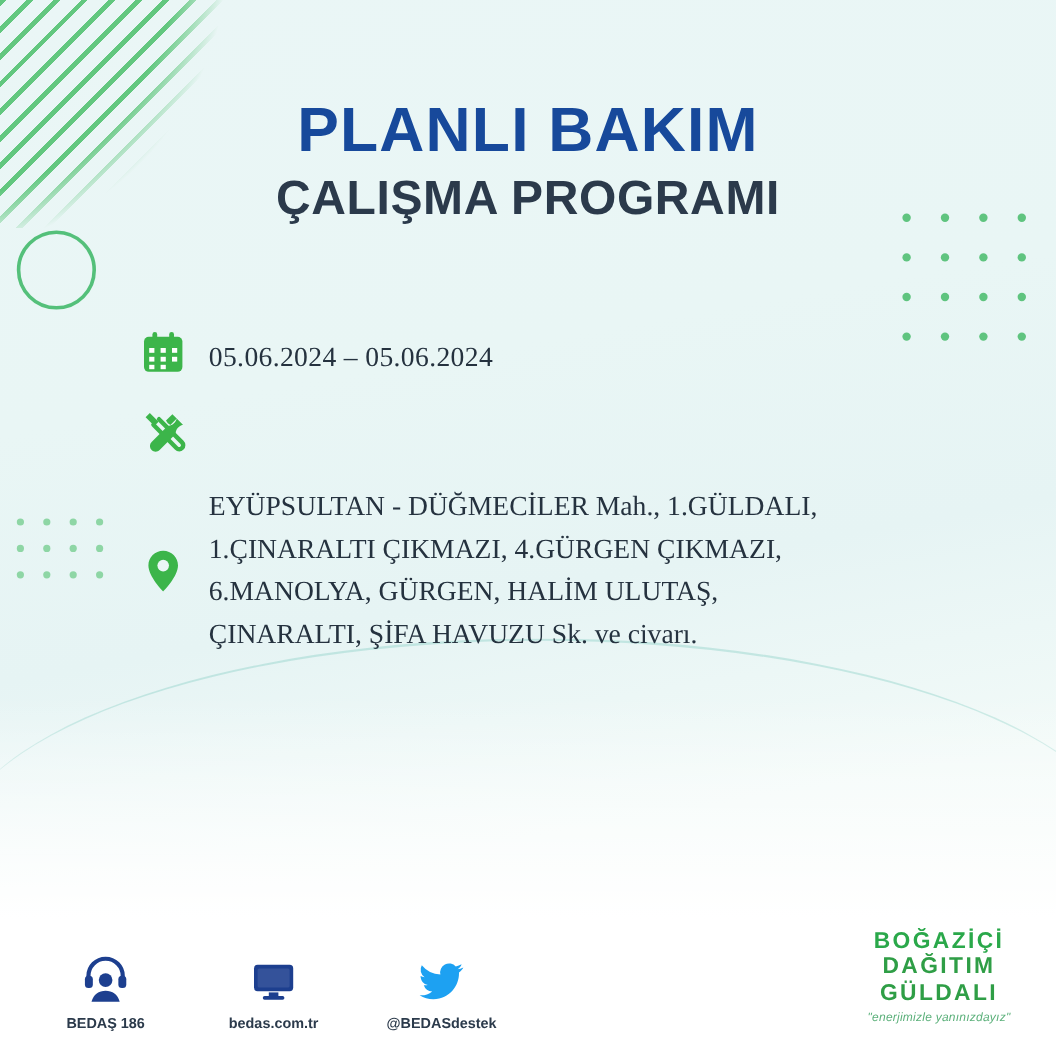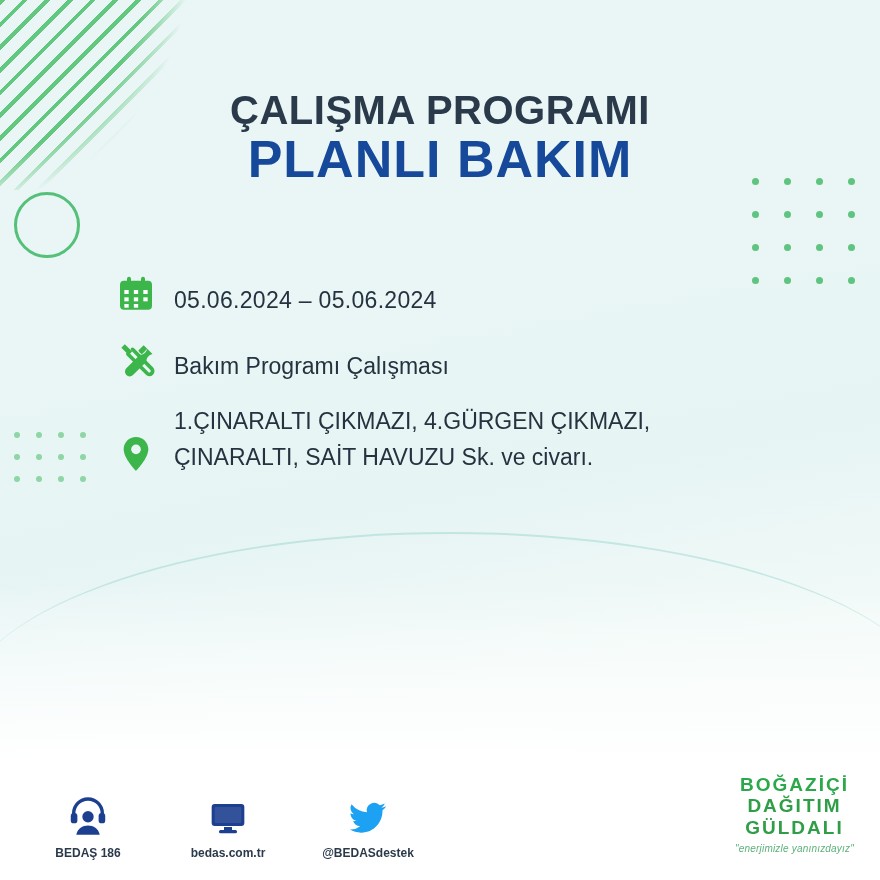--- a/index.html
+++ b/index.html
@@ -93,22 +93,23 @@
 
   
   #info {
     position: absolute;
     top: 272px;
     left: 116px;
     right: 80px;
   }
   .info-row {
     display: flex;
-    align-items: flex-end;
+    align-items: center;
     margin-bottom: 22px;
+    font-family: Liberation Serif, serif;
   }
   .info-icon {
     flex: 0 0 58px;
     height: 44px;
     display: flex;
     align-items: center;
     justify-content: flex-start;
     color: #3cb54a;
   }
   .info-text {
@@ -148,21 +149,21 @@
     font-size: 12px;
     font-weight: bold;
     color: #2b3a4b;
     white-space: nowrap;
   }
   #footer-twitter .footer-glyph { color: #1da1f2; }
 
   
   #brand {
     position: absolute;
-    right: 26px;
+    right: 38px;
     bottom: 26px;
     text-align: center;
     line-height: 1.12;
   }
   #brand-l1, #brand-l2, #brand-l3 {
     font-weight: bold;
     letter-spacing: 2px;
     font-size: 19px;
     color: #2aa84a;
   }
@@ -219,22 +220,22 @@
         <div class="dot"></div>
         <div class="dot"></div>
         <div class="dot"></div>
     </div>
   </div>
 
   <div class="deco" id="deco-wave-line"></div>
   <div class="deco" id="deco-wave"></div>
 
   <div id="header">
+    <div id="title-main">PLANLI BAKIM</div>
     <div id="title-sub">ÇALIŞMA PROGRAMI</div>
-    <div id="title-main">PLANLI BAKIM</div>
   </div>
 
   <div id="info">
 
     <div class="info-row" id="row-date">
       <div class="info-icon">
         <svg width="40" height="40" viewBox="0 0 24 24" fill="none">
           <rect x="2.4" y="4" width="19.2" height="17.5" rx="2.4" fill="#3cb54a"></rect>
           <rect x="6.6" y="1.6" width="2.4" height="4.6" rx="1.2" fill="#3cb54a"></rect>
           <rect x="15" y="1.6" width="2.4" height="4.6" rx="1.2" fill="#3cb54a"></rect>
@@ -253,33 +254,34 @@
 
 
     <div class="info-row" id="row-work">
       <div class="info-icon">
         <svg width="40" height="40" viewBox="0 0 24 24" fill="none">
           <path d="M3.2 4.6l2.1-2.1 4.4 4.4-2.1 2.1z" fill="#3cb54a"></path>
           <path d="M7.1 8.4l11.5 11.6c.8.8 2 .8 2.8 0 .8-.8.8-2 0-2.8L9.9 5.6" stroke="#3cb54a" stroke-width="2.2" stroke-linecap="round"></path>
           <path d="M20.6 3.1l-3.2 3.2.9 1.3 1.3.9 3.2-3.2c-.6 2.1-2.3 3.7-4.6 3.7l-8 8c-1.1 1.1-1.1 2.9 0 4s2.9 1.1 4 0l8-8c0-2.3 1.6-4 3.7-4.6z" fill="#3cb54a" transform="translate(-4,0)"></path>
         </svg>
       </div>
-      <div class="info-text">Bakım Programı Çalışması</div>
     </div>
 
     <div class="info-row" id="row-location">
       <div class="info-icon">
         <svg width="40" height="40" viewBox="0 0 24 24" fill="none">
           <path d="M12 1.8c-4.1 0-7.4 3.3-7.4 7.4 0 5.5 7.4 13 7.4 13s7.4-7.5 7.4-13c0-4.1-3.3-7.4-7.4-7.4z" fill="#3cb54a"></path>
           <circle cx="12" cy="9.2" r="2.9" fill="#eaf6f6"></circle>
         </svg>
       </div>
       <div id="loc-lines">
+        <div>EYÜPSULTAN - DÜĞMECİLER Mah., 1.GÜLDALI,</div>
         <div>1.ÇINARALTI ÇIKMAZI, 4.GÜRGEN ÇIKMAZI,</div>
-        <div>ÇINARALTI, SAİT HAVUZU Sk. ve civarı.</div>
+        <div>6.MANOLYA, GÜRGEN, HALİM ULUTAŞ,</div>
+        <div>ÇINARALTI, ŞİFA HAVUZU Sk. ve civarı.</div>
       </div>
     </div>
 
   </div>
 
   <div id="footer">
 
     <div class="footer-item" id="footer-phone">
       <div class="footer-glyph">
         <svg width="44" height="44" viewBox="0 0 24 24" fill="none">

